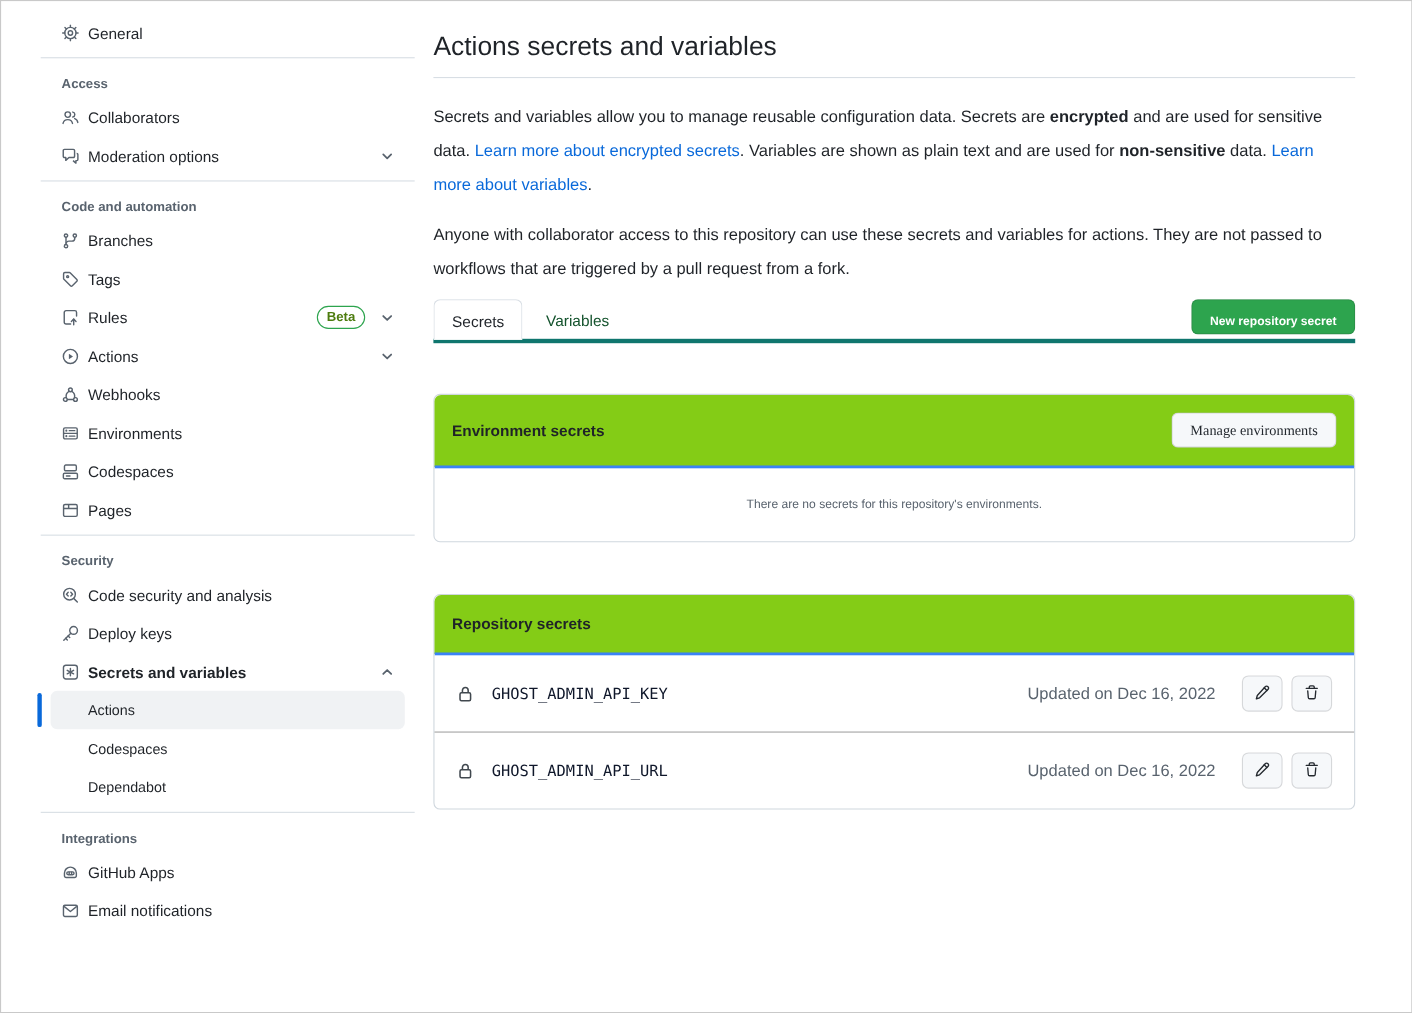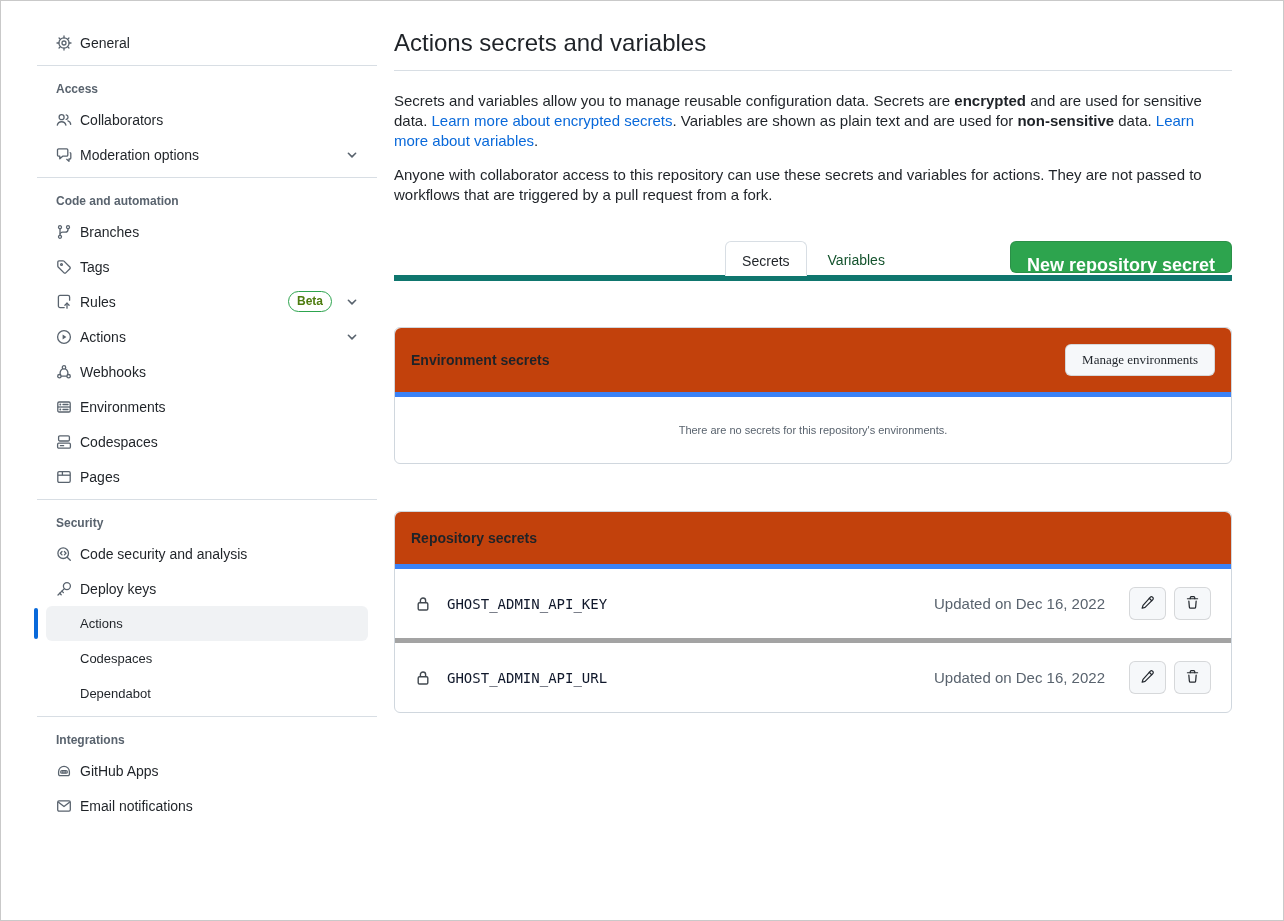--- a/index.html
+++ b/index.html
@@ -11,21 +11,21 @@
   }
   .window {
     width:1284px; height:921px;
     border:1px solid #c9c9c9;
     background:#fff;
     display:flex;
     overflow:hidden;
   }
 
   
-  .sidebar { width:377px; flex:none; padding-top:24px; }
+  .sidebar { width:377px; flex:none; padding-top:11px; }
   .nav-item {
     display:flex; align-items:center;
     height:35px; margin:0 10px 0 36px; padding:0 8px 0 19px;
     border-radius:6px; font-size:14px; color:#1f2328;
     cursor:pointer; text-decoration:none;
   }
   .nav-icon { width:16px; height:16px; margin-right:8px; color:#59636e; display:flex; flex:none; }
   .nav-icon svg { display:block; }
   .nav-label { white-space:nowrap; }
   .nav-label.bold { font-weight:bold; }
@@ -48,55 +48,55 @@
   .nav-subitem.selected { background:rgba(208,215,222,.32); }
   .nav-subitem.selected::before {
     content:""; position:absolute; left:-12px; top:2px; bottom:2px;
     width:4px; border-radius:2px; background:#0969da;
   }
 
   
   .main { width:838px; margin-left:16px; padding-top:27px; }
   .page-title { font-size:24px; font-weight:400; color:#1f2328; line-height:30px; }
   .title-rule { border:none; border-top:1px solid #d8dee4; margin-top:12px; }
-  .para { margin-top:20px; font-size:15px; line-height:20px; color:#1f2328; }
+  .para { margin-top:20px; font-size:15px; line-height:31px; color:#1f2328; }
   .para.second { margin-top:14px; }
   .para b { font-weight:bold; }
   .link { color:#0969da; text-decoration:none; cursor:pointer; }
 
-  .tabnav { margin-top:36px; display:flex; align-items:stretch; border-bottom:6px solid #0f766e; position:relative; height:40px;justify-content:center; }
+  .tabnav { margin-top:12px; display:flex; align-items:stretch; border-bottom:4px solid #0f766e; position:relative; height:40px; }
   .tab { padding:10px 16px; font-size:14px; color:#14532d; cursor:pointer; line-height:19px; }
   .tab.active {
     background:#fff; border:1px solid #d8dee4; border-bottom-color:#fff;
     border-radius:6px 6px 0 0; margin-bottom:-1px; color:#1f2328;
   }
   .tab.inactive { margin-left:5px; }
   .btn-primary {
     position:absolute; right:0; top:0; height:32px; padding:13px 16px;
-    background:#2da44e; color:#fff; font-size:18px; font-weight:bold;
+    background:#2da44e; color:#fff; font-size:11px; font-weight:bold;
     font-family:inherit; border:1px solid rgba(31,35,40,.15); border-radius:6px; cursor:pointer;
   }
 
   .box { margin-top:46px; border:1px solid #d0d7de; border-radius:6px; background:#fff; }
   .box-header {
     display:flex; align-items:center; justify-content:space-between;
-    background:#c2410c; border-bottom:5px solid #3b82f6;
+    background:#84cc16; border-bottom:3px solid #3b82f6;
     padding:16px; border-radius:6px 6px 0 0;
   }
   .box.repo { margin-top:47px; }
   .box.repo .box-header { padding:18px 16px; }
   .box-title { font-size:14px; font-weight:bold; color:#1f2328; }
   .btn {
     height:32px; padding:0 16px; font-size:13px; color:#24292f; font-family:Liberation Serif, serif;
     background:#f6f8fa; border:1px solid rgba(31,35,40,.15); border-radius:6px; cursor:pointer;
   }
   .empty { padding:27px 16px; text-align:center; color:#59636e; font-size:11px; }
 
   .secret-row { display:flex; align-items:center; padding:18px 20px; }
-  .secret-row + .secret-row { border-top:5px solid #a3a3a3; }
+  .secret-row + .secret-row { border-top:1px solid #a3a3a3; }
   .lock { color:#41484f; display:flex; flex:none; }
   .secret-name {
     font-family:"DejaVu Sans Mono","Liberation Mono",monospace;
     font-size:14px; color:#0f172a; margin-left:16px;
   }
   .updated { margin-left:auto; color:#59636e; font-size:15px; }
   .row-actions { display:flex; gap:8px; margin-left:24px; }
   .icon-btn {
     width:37px; height:33px; display:flex; align-items:center; justify-content:center;
     background:#f6f8fa; border:1px solid rgba(31,35,40,.15); border-radius:6px;
@@ -301,20 +301,38 @@
               <circle cx="10.9" cy="5.1" r="3.5"></circle>
               <path d="M8.4 7.6 2 14"></path>
               <path d="M3.7 12.3l1.5 1.5"></path>
               <path d="M5.9 10.1l1.5 1.5"></path>
             </g>
           </svg>
         </span>
       <span class="nav-label">Deploy keys</span>
     </a>
 
+    <a class="nav-item">
+      <span class="nav-icon">
+          <svg width="16" height="16" viewBox="0 0 16 16">
+            <g fill="none" stroke="currentColor" stroke-width="1.3" stroke-linecap="round">
+              <rect x="1.7" y="1.7" width="12.6" height="12.6" rx="2.2"></rect>
+              <path d="M8 4.7v6.6"></path>
+              <path d="M5.1 6.4l5.8 3.2"></path>
+              <path d="M10.9 6.4 5.1 9.6"></path>
+            </g>
+          </svg>
+        </span>
+      <span class="nav-label bold">Secrets and variables</span>
+      <span class="chev">
+          <svg width="16" height="16" viewBox="0 0 16 16">
+            <path d="M4.4 9.7 8 6.1l3.6 3.6" fill="none" stroke="currentColor" stroke-width="1.6" stroke-linecap="round" stroke-linejoin="round"></path>
+          </svg>
+        </span>
+    </a>
 
     <a class="nav-subitem selected">
       <span class="nav-label">Actions</span>
     </a>
     <a class="nav-subitem">
       <span class="nav-label">Codespaces</span>
     </a>
     <a class="nav-subitem">
       <span class="nav-label">Dependabot</span>
     </a>

